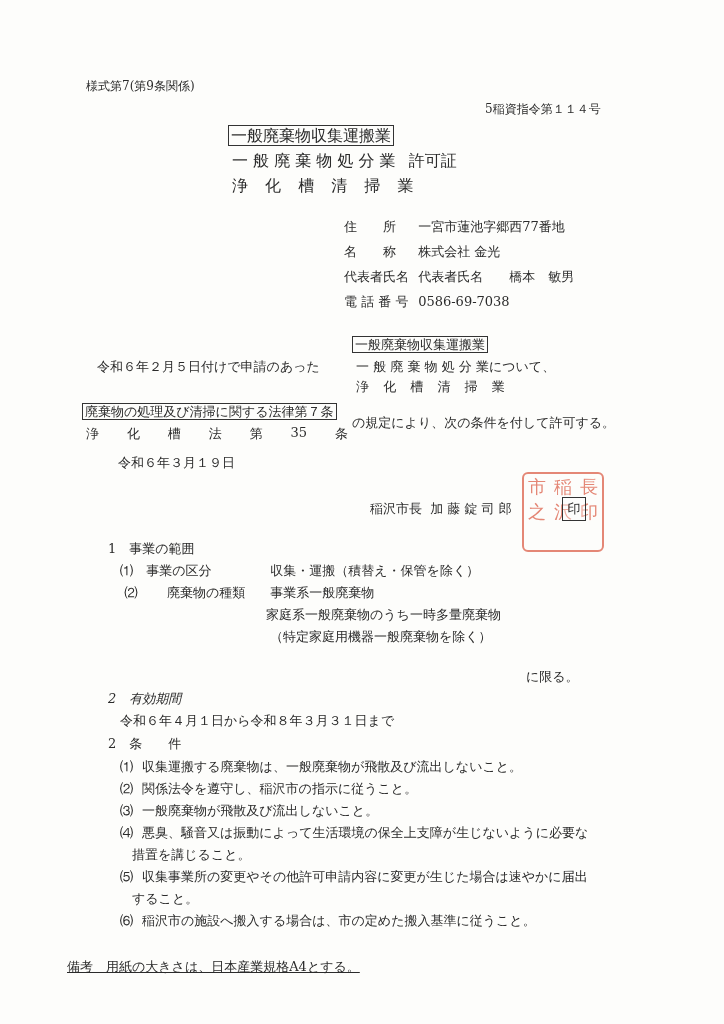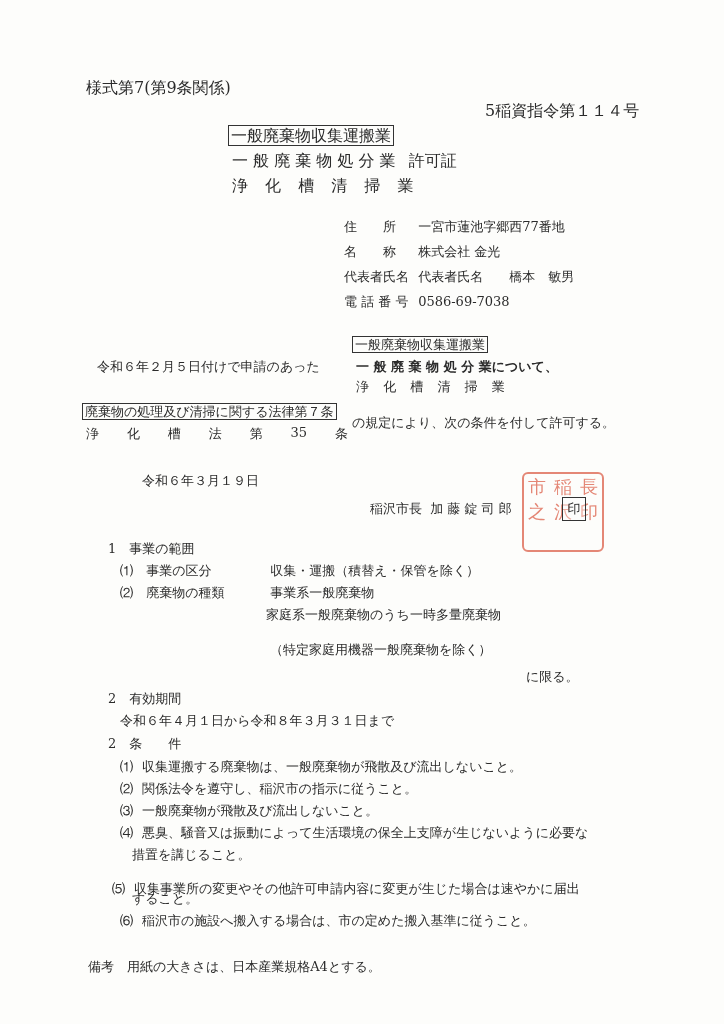--- a/index.html
+++ b/index.html
@@ -1,21 +1,21 @@
 <!DOCTYPE html>
 <html><head>
 <meta charset="utf-8">
 <style>
   html, body { margin: 0; padding: 0; }
   body {
     width: 724px; height: 1024px; background: #fdfdfb; position: relative; overflow: hidden;
     font-family: "DejaVu Serif", "Liberation Serif", serif; color: #2b2b2b;
   }
   .abs { position: absolute; white-space: nowrap; }
-  .sm { font-size: 16px; }
+  .sm { font-size: 12px; }
   .md { font-size: 13px; }
   .lg { font-size: 16px; }
   .boxed { border: 1.5px solid #333; padding: 0 2px; }
   .spread { display: flex; justify-content: space-between; }
   .stamp {
     position: absolute; left: 522px; top: 472px; width: 78px; height: 76px;
     border: 2px solid #e0735f; border-radius: 6px; color: #e0735f;
     display: grid; grid-template-columns: 1fr 1fr 1fr; grid-template-rows: 1fr 1fr 1fr;
     font-size: 18px; line-height: 1; text-align: center; opacity: 0.85;
   }
@@ -57,40 +57,40 @@
   <div class="abs md" style="left:344px;top:293px;">
     <span style="display:inline-block;width:70px;">電 話 番 号</span>
     <span>0586-69-7038</span>
   </div>
 </div>
 
 <div class="abs md" style="left:352px;top:336px;">
   <span class="boxed">一般廃棄物収集運搬業</span>
 </div>
 <div class="abs md" style="left:97px;top:358px;">令和６年２月５日付けで申請のあった</div>
-<div class="abs md" style="left:356px;top:358px;font-weight:bold;">
+<div class="abs md" style="left:356px;top:358px;">
   <span>一 般 廃 棄 物 処 分 業</span><span>について、</span>
 </div>
 <div class="abs md" style="left:356px;top:378px;letter-spacing:5px;">浄 化 槽 清 掃 業</div>
 
 <div class="abs md" style="left:82px;top:403px;">
   <span class="boxed">廃棄物の処理及び清掃に関する法律第７条</span>
 </div>
 <div class="abs md spread" style="left:86px;top:425px;width:262px;">
   <span>浄</span>
   <span>化</span>
   <span>槽</span>
   <span>法</span>
   <span>第</span>
   <span>35</span>
   <span>条</span>
 </div>
 <div class="abs md" style="left:352px;top:414px;">の規定により、次の条件を付して許可する。</div>
 
-<div class="abs md" style="left:118px;top:472px;margin-left:24px;">令和６年３月１９日</div>
+<div class="abs md" style="left:118px;top:454px;">令和６年３月１９日</div>
 <div class="stamp">
   <span>市</span>
   <span>稲</span>
   <span>長</span>
   <span>之</span>
   <span>沢</span>
   <span>印</span>
   <span></span>
     <span></span>
     <span></span>
@@ -100,47 +100,47 @@
   <span style="margin-left:4px;">加 藤 錠 司 郎</span>
 </div>
 <div class="in-seal">印</div>
 
 <div class="abs md" style="left:108px;top:540px;">1　事業の範囲</div>
 <div class="abs md" style="left:120px;top:562px;">
   <span style="display:inline-block;width:22px;">⑴</span>
   <span style="display:inline-block;width:120px;">事業の区分</span>
   <span>収集・運搬（積替え・保管を除く）</span>
 </div>
-<div class="abs md" style="left:120px;top:584px;">
+<div class="abs md" style="left:120px;top:584px;text-align:center;">
   <span style="display:inline-block;width:22px;">⑵</span>
   <span style="display:inline-block;width:120px;">廃棄物の種類</span>
   <span>事業系一般廃棄物</span>
 </div>
 <div class="abs md" style="left:266px;top:606px;">家庭系一般廃棄物のうち一時多量廃棄物</div>
-<div class="abs md" style="left:270px;top:628px;margin-top:13px;">（特定家庭用機器一般廃棄物を除く）</div>
+<div class="abs md" style="left:270px;top:628px;">（特定家庭用機器一般廃棄物を除く）</div>
 <div class="abs md" style="left:526px;top:668px;">に限る。</div>
 
-<div class="abs md" style="left:108px;top:690px;">2　有効期間</div>
+<div class="abs md" style="left:108px;top:690px;font-style:italic;">2　有効期間</div>
 <div class="abs md" style="left:120px;top:712px;">令和６年４月１日から令和８年３月３１日まで</div>
 
 <div class="abs md" style="left:108px;top:735px;">2　条　　件</div>
 <div class="abs md" style="left:120px;top:758px;">
   <span style="display:inline-block;width:22px;">⑴</span><span>収集運搬する廃棄物は、一般廃棄物が飛散及び流出しないこと。</span>
 </div>
 <div class="abs md" style="left:120px;top:780px;">
   <span style="display:inline-block;width:22px;">⑵</span><span>関係法令を遵守し、稲沢市の指示に従うこと。</span>
 </div>
 <div class="abs md" style="left:120px;top:802px;">
   <span style="display:inline-block;width:22px;">⑶</span><span>一般廃棄物が飛散及び流出しないこと。</span>
 </div>
 <div class="abs md" style="left:120px;top:824px;">
   <span style="display:inline-block;width:22px;">⑷</span><span>悪臭、騒音又は振動によって生活環境の保全上支障が生じないように必要な</span>
 </div>
 <div class="abs md" style="left:132px;top:846px;">措置を講じること。</div>
-<div class="abs md" style="left:112px;top:868px;margin-top:12px;">
+<div class="abs md" style="left:120px;top:868px;">
   <span style="display:inline-block;width:22px;">⑸</span><span>収集事業所の変更やその他許可申請内容に変更が生じた場合は速やかに届出</span>
 </div>
 <div class="abs md" style="left:132px;top:890px;">すること。</div>
 <div class="abs md" style="left:120px;top:912px;">
   <span style="display:inline-block;width:22px;">⑹</span><span>稲沢市の施設へ搬入する場合は、市の定めた搬入基準に従うこと。</span>
 </div>
 
-<div class="abs md" style="left:88px;top:958px;">備考　用紙の大きさは、日本産業規格A4とする。</div>
+<div class="abs md" style="left:67px;top:958px;text-decoration:underline;">備考　用紙の大きさは、日本産業規格A4とする。</div>
 
 </body></html>

